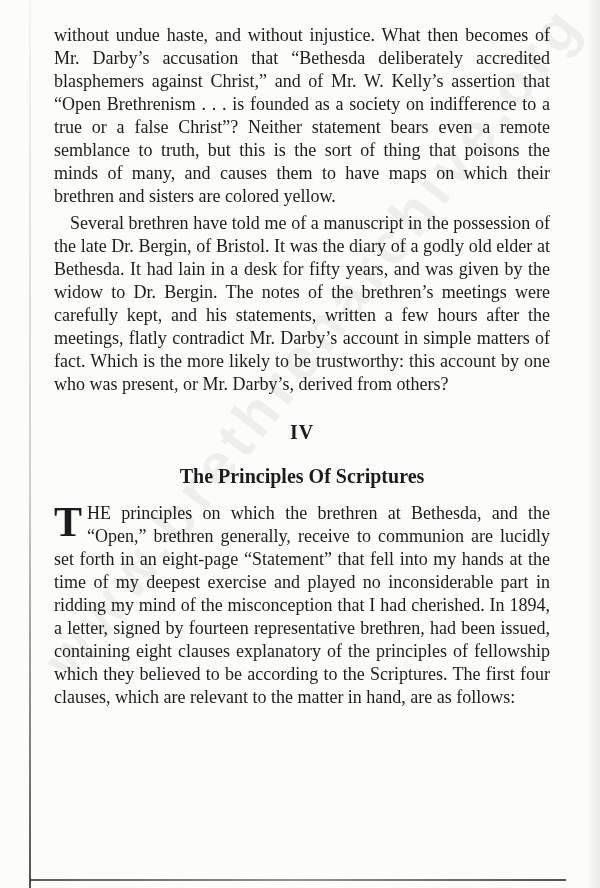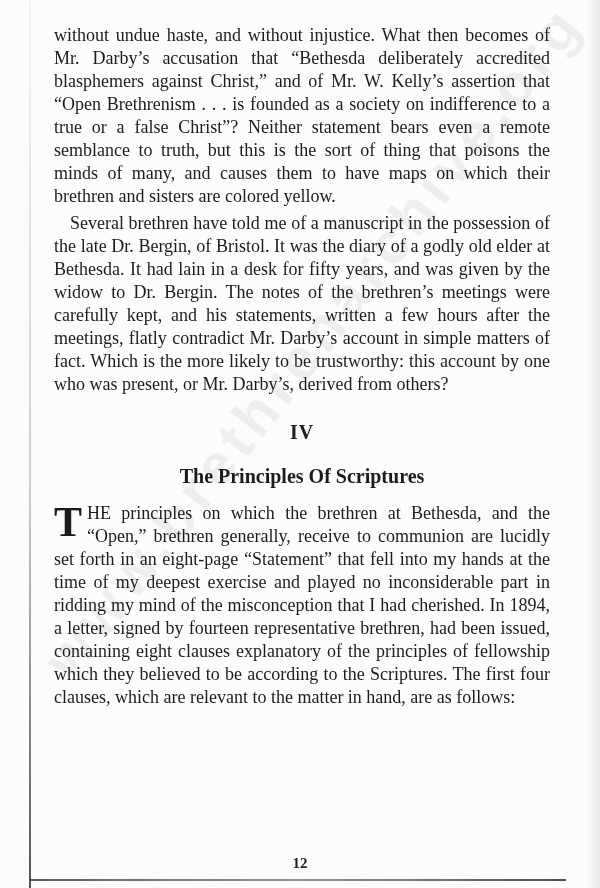--- a/index.html
+++ b/index.html
@@ -125,15 +125,14 @@
     <p class="para indent">Several brethren have told me of a manuscript in the possession of the late Dr. Bergin, of Bristol. It was the diary of a godly old elder at Bethesda. It had lain in a desk for fifty years, and was given by the widow to Dr. Bergin. The notes of the brethren’s meetings were carefully kept, and his statements, written a few hours after the meetings, flatly contradict Mr. Darby’s account in simple matters of fact. Which is the more likely to be trustworthy: this account by one who was present, or Mr. Darby’s, derived from others?</p>
 
     <h2 class="section-number">IV</h2>
 
     <h3 class="section-title">The Principles Of Scriptures</h3>
 
     <p class="para dropcap-para"><span class="dropcap">T</span><span>HE principles on which the brethren at Bethesda, and the “Open,” brethren generally, receive to communion are lucidly set forth in an eight-page “Statement” that fell into my hands at the time of my deepest exercise and played no inconsiderable part in ridding my mind of the misconception that I had cherished. In 1894, a letter, signed by fourteen representative brethren, had been issued, containing eight clauses explanatory of the principles of fellowship which they believed to be according to the Scriptures. The first four clauses, which are relevant to the matter in hand, are as follows:</span></p>
 
   </main>
 
-  <div class="page-number">12</div>
 
 </div>
 
 </body></html>

